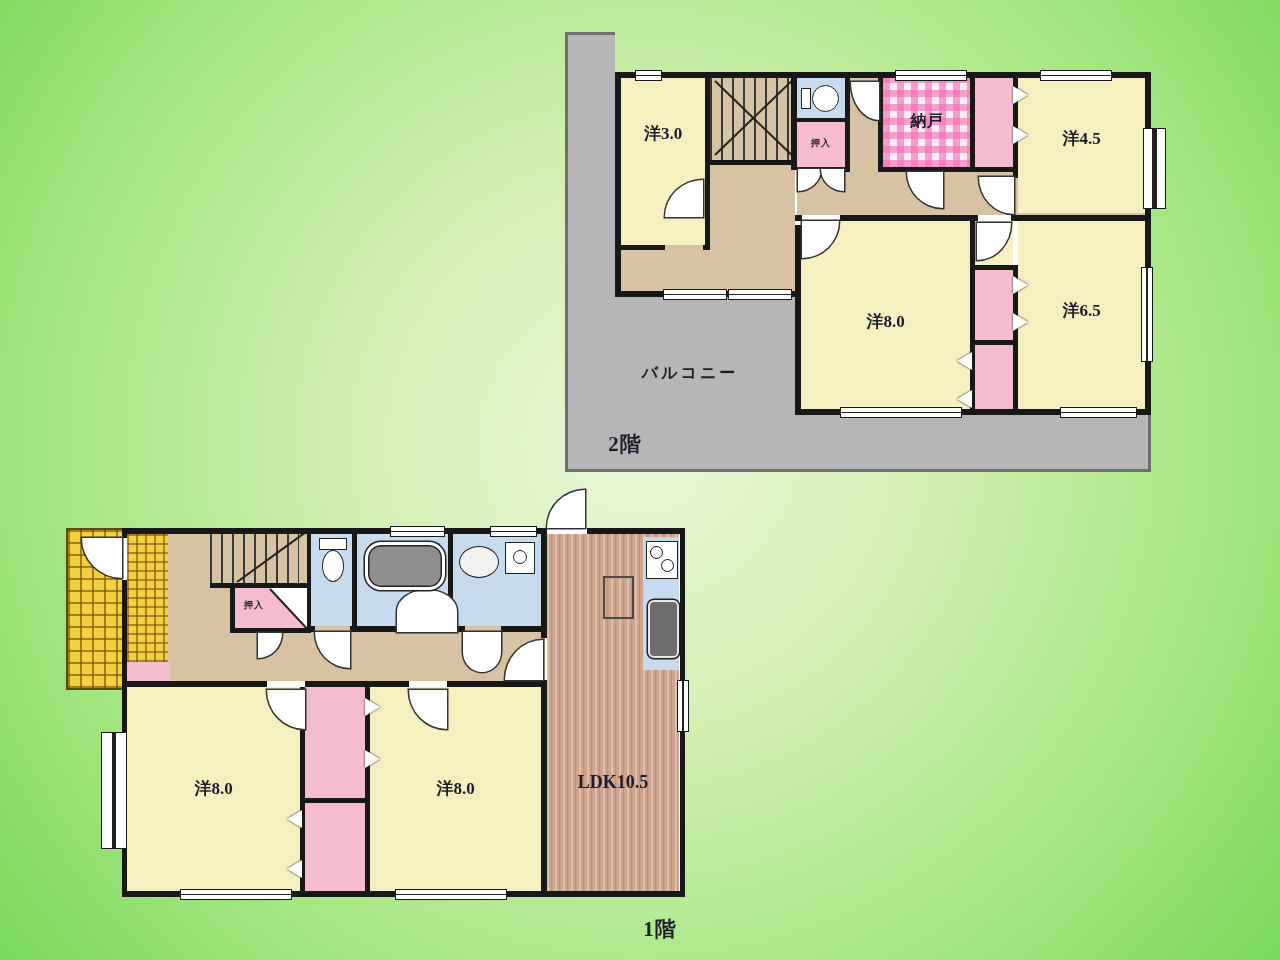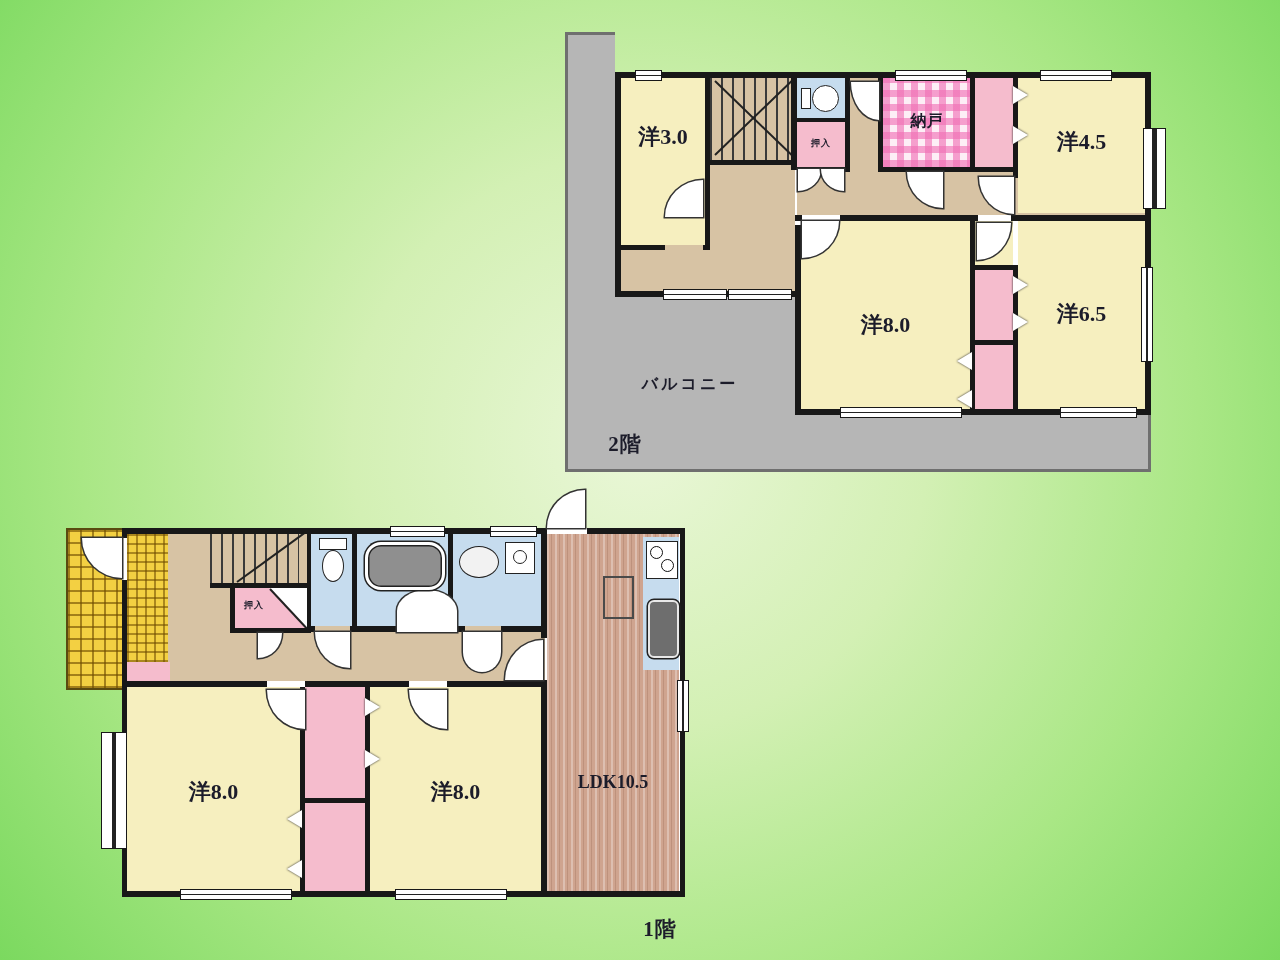--- a/index.html
+++ b/index.html
@@ -4,21 +4,21 @@
 <style>
   html,body{margin:0;padding:0;}
   body{
     width:1280px;height:960px;overflow:hidden;position:relative;
     background:radial-gradient(circle at 50% 46%, #eaf7d8 0%, #d3f0b4 35%, #a9e785 68%, #7bd95f 100%);
     font-family:"Liberation Serif","DejaVu Serif",serif;
   }
   .plan{position:absolute;}
   .wall{position:absolute;background:#181818;}
   .fill{position:absolute;}
-  .lbl{position:absolute;font-weight:bold;color:#1c1c2a;text-align:center;font-size:22px;line-height:1.1;}
+  .lbl{position:absolute;font-weight:bold;color:#1c1c2a;text-align:center;font-size:17px;line-height:1.1;}
   .lbl-small{font-size:9px;letter-spacing:1px;}
   .lbl-floor{font-size:21px;letter-spacing:1px;}
   .tan{background:#d7c3a4;}
   .yellow{background:#f6efbf;}
   .pink{background:#f5bccd;}
   .blue{background:#c6dcee;}
   .white{background:#ffffff;}
   .gray{background:#b6b6b6;}
   .edge{position:absolute;background:#6f6f6f;}
   .check{
@@ -156,21 +156,21 @@
 
   <div class="icon-part" style="left:236px;top:58px;width:8px;height:19px;background:#fff;border:1.5px solid #222;"></div>
   <div class="icon-part" style="left:247px;top:55px;width:25px;height:25px;background:#fff;border:1.5px solid #222;border-radius:50%;"></div>
 
   <div class="lbl" style="left:56px;top:95px;width:84px;">洋3.0</div>
   <div class="lbl" style="left:318px;top:82px;width:87px;font-size:16px;">納戸</div>
   <div class="lbl" style="left:453px;top:100px;width:127px;">洋4.5</div>
   <div class="lbl" style="left:236px;top:283px;width:169px;">洋8.0</div>
   <div class="lbl" style="left:453px;top:272px;width:127px;">洋6.5</div>
   <div class="lbl lbl-small" style="left:232px;top:109px;width:48px;">押入</div>
-  <div class="lbl" style="left:35px;top:345px;width:180px;font-size:16px;letter-spacing:3px;">バルコニー</div>
+  <div class="lbl" style="left:35px;top:334px;width:180px;font-size:16px;letter-spacing:3px;">バルコニー</div>
   <div class="lbl lbl-floor" style="left:25px;top:403px;width:70px;">2階</div>
 </div>
 
 <div class="plan" style="left:65px;top:488px;width:640px;height:472px;">
 
   <div class="fill tile" style="left:1px;top:40px;width:54px;height:158px;"></div>
 
   <div class="fill white" style="left:57px;top:40px;width:563px;height:369px;"></div>
 
   <div class="fill tan" style="left:62px;top:46px;width:418px;height:147px;"></div>

